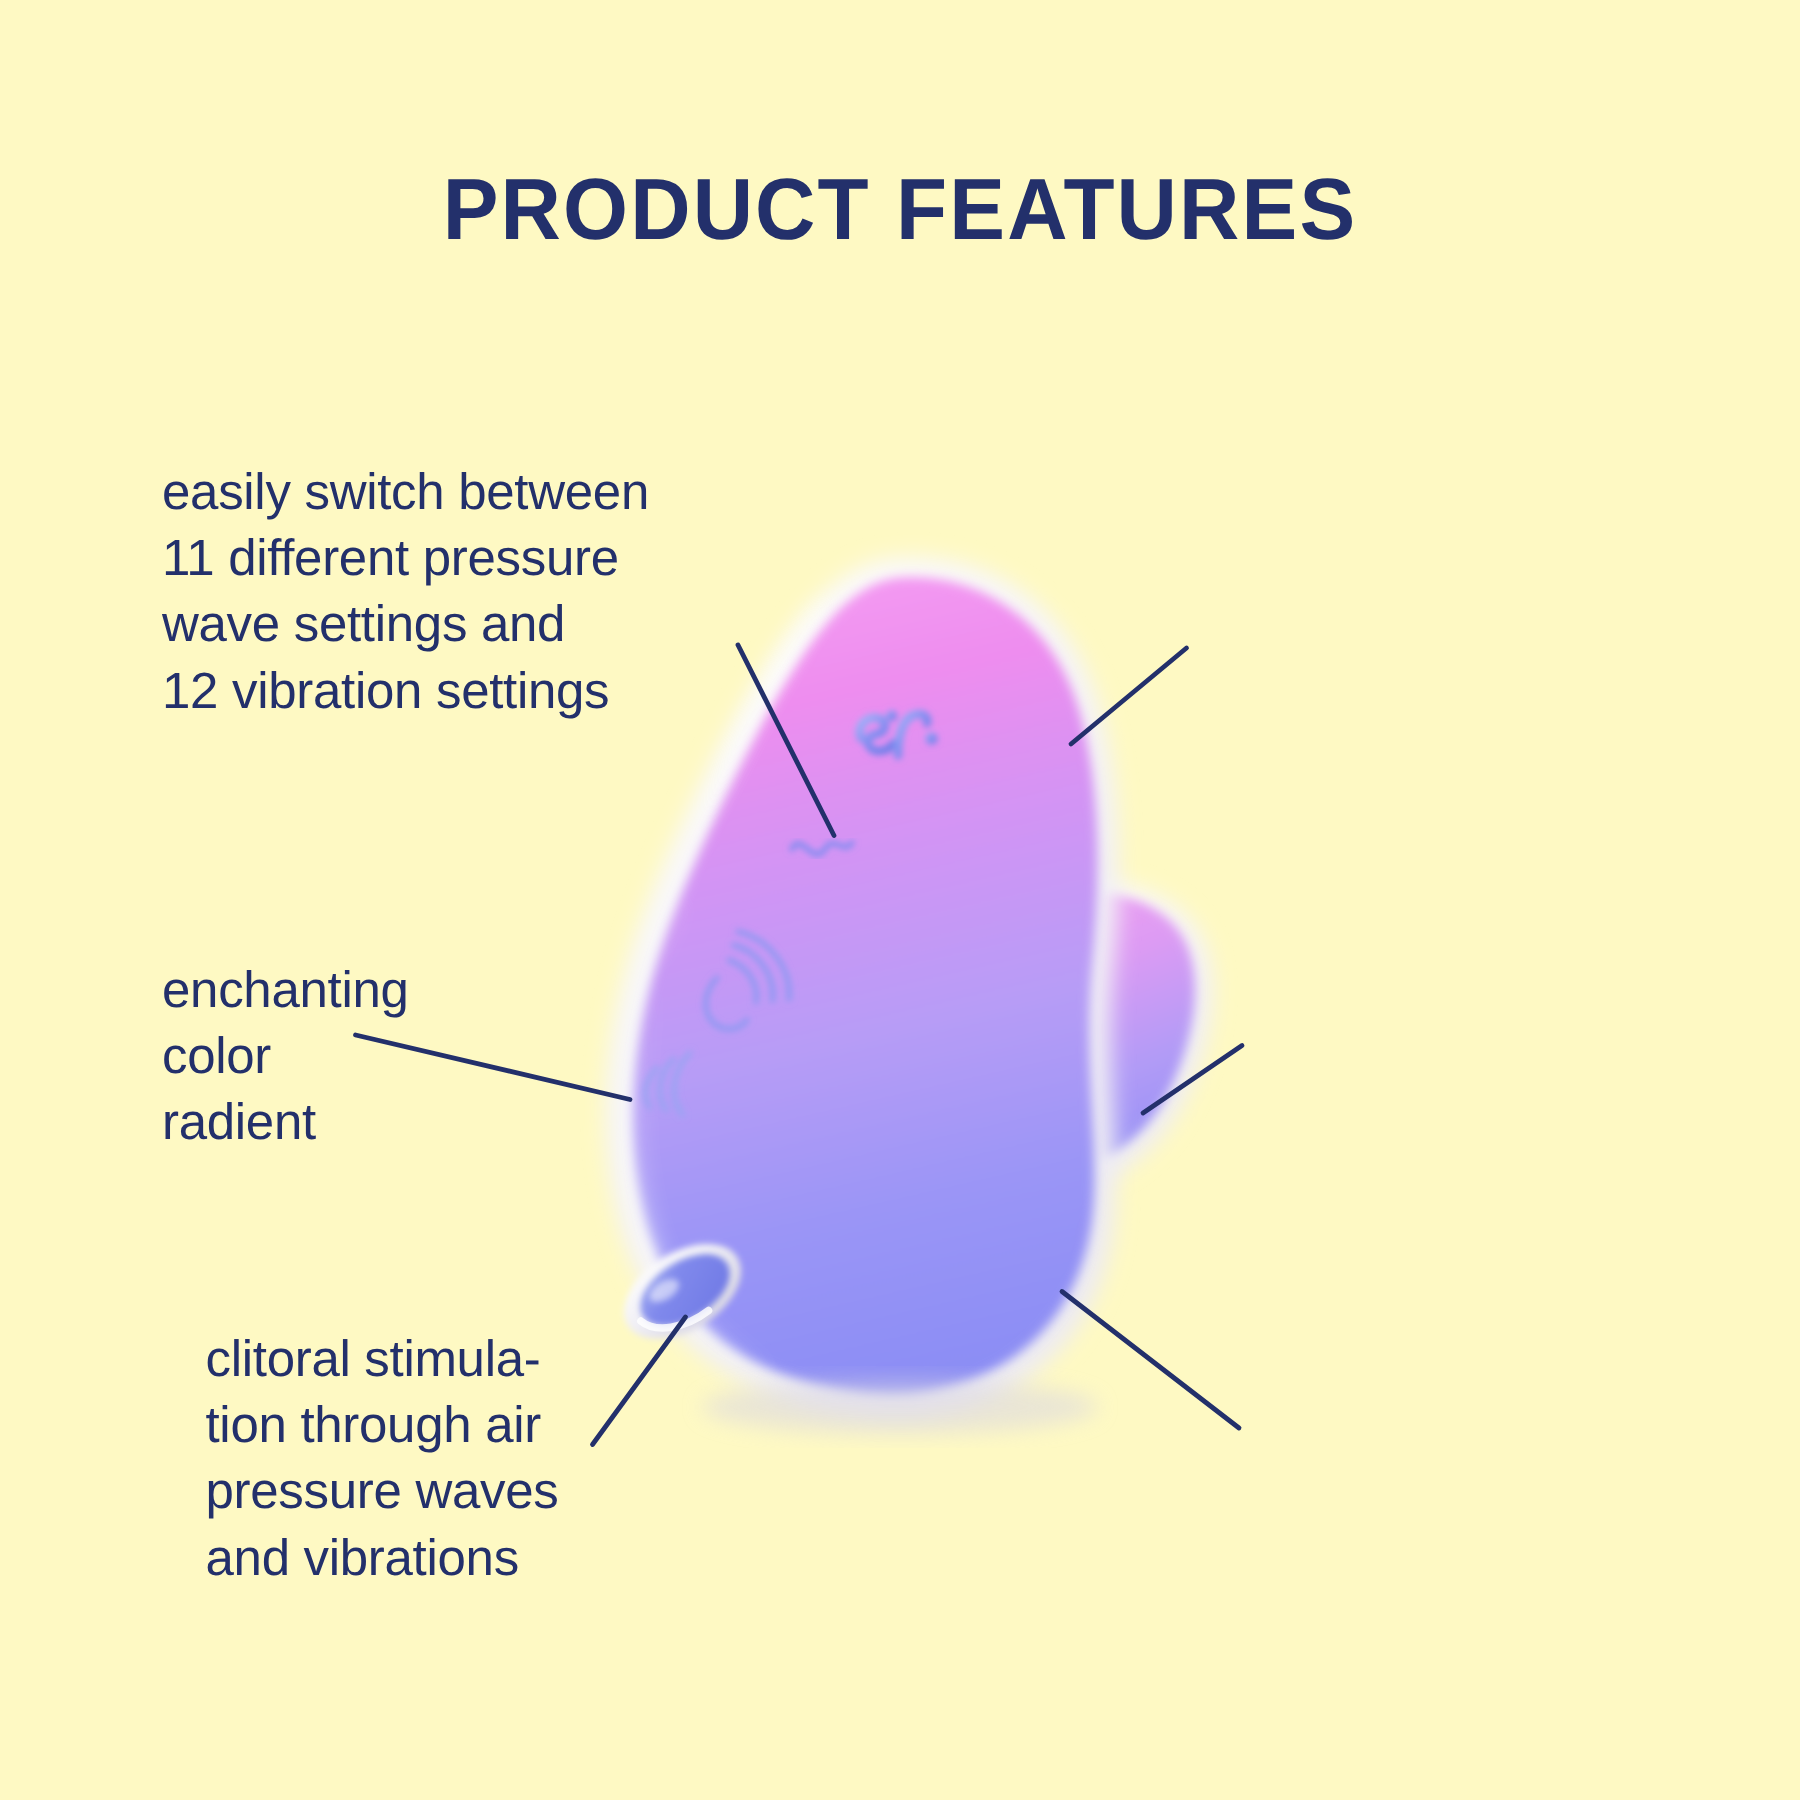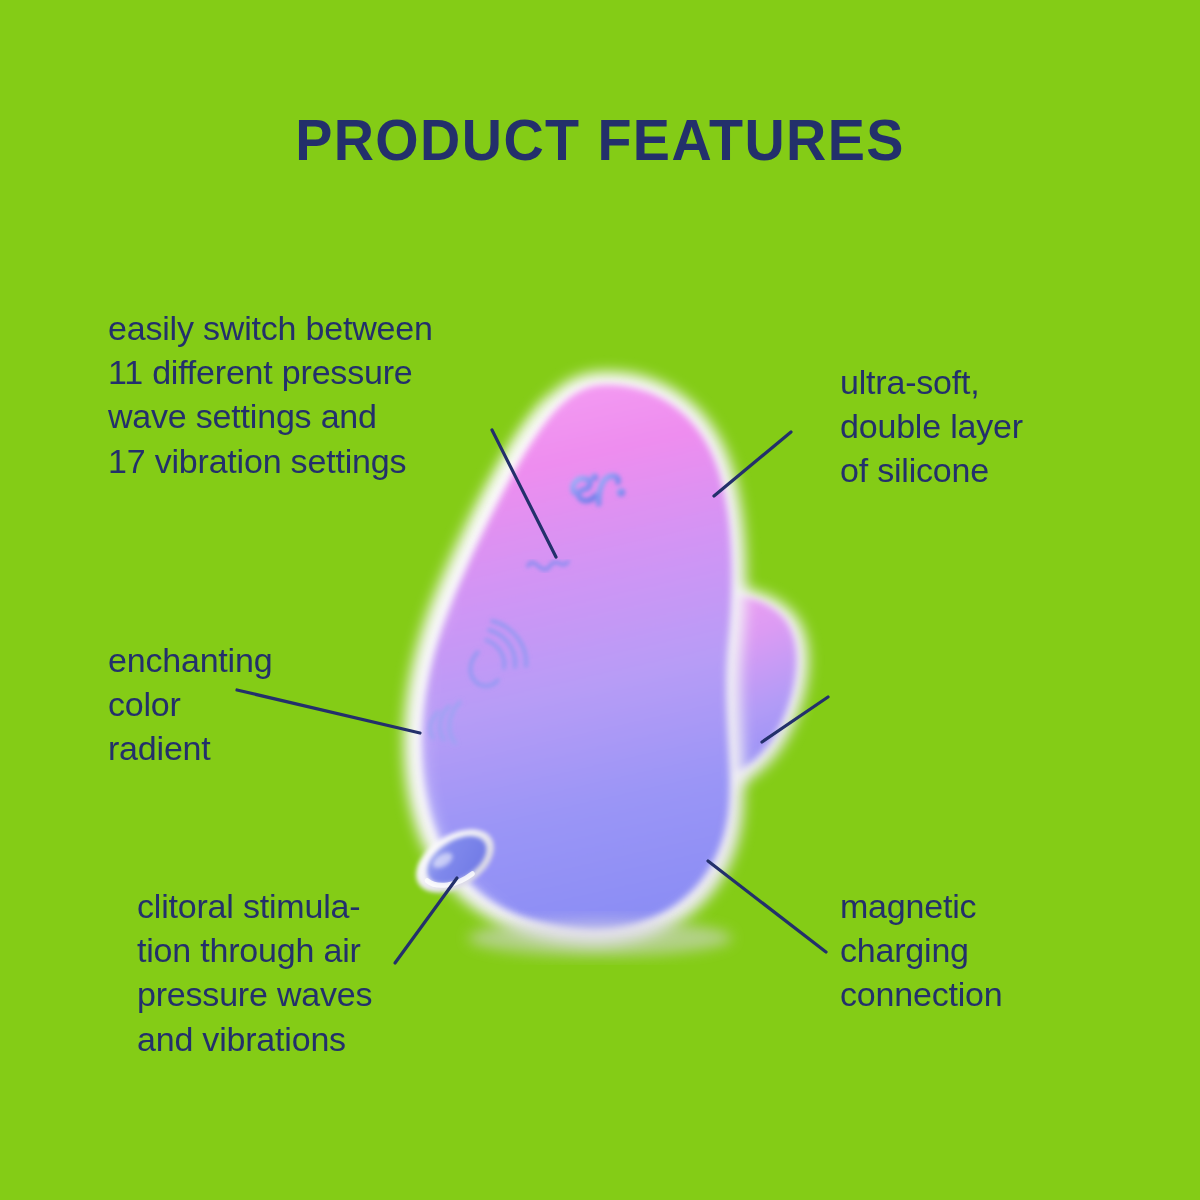--- a/index.html
+++ b/index.html
@@ -6,21 +6,21 @@
   * { margin:0; padding:0; box-sizing:border-box; }
   html, body {
     width:1200px; height:1200px;
     background:#ffffff;
     font-family:"Liberation Sans", sans-serif;
     overflow:hidden;
   }
   #stage {
     position:relative;
     width:1200px; height:1200px;
-    background:#84cc16;
+    background:#fef9c3;
   }
 
   
   #title {
     position:absolute;
     left:0; top:106px;
     width:1200px;
     text-align:center;
     font-size:58px;
     font-weight:bold;
@@ -213,33 +213,27 @@
       <line x1="395" y1="963" x2="457" y2="878"></line>
       <line x1="791" y1="432" x2="714" y2="496"></line>
       <line x1="828" y1="697" x2="762" y2="742"></line>
       <line x1="826" y1="952" x2="708" y2="861"></line>
     </g>
   </svg>
 
   <div class="callout left" id="cal-settings">easily switch between
 11 different pressure
 wave settings and
-17 vibration settings</div>
+12 vibration settings</div>
 
   <div class="callout left" id="cal-gradient">enchanting
 color
 radient</div>
 
   <div class="callout left" id="cal-clitoral">clitoral stimula-
 tion through air
 pressure waves
 and vibrations</div>
 
-  <div class="callout right" id="cal-silicone">ultra-soft,
-double layer
-of silicone</div>
-
-
-  <div class="callout right" id="cal-magnetic">magnetic
-charging
-connection</div>
+
+
 
 </div>
 
 </body></html>

